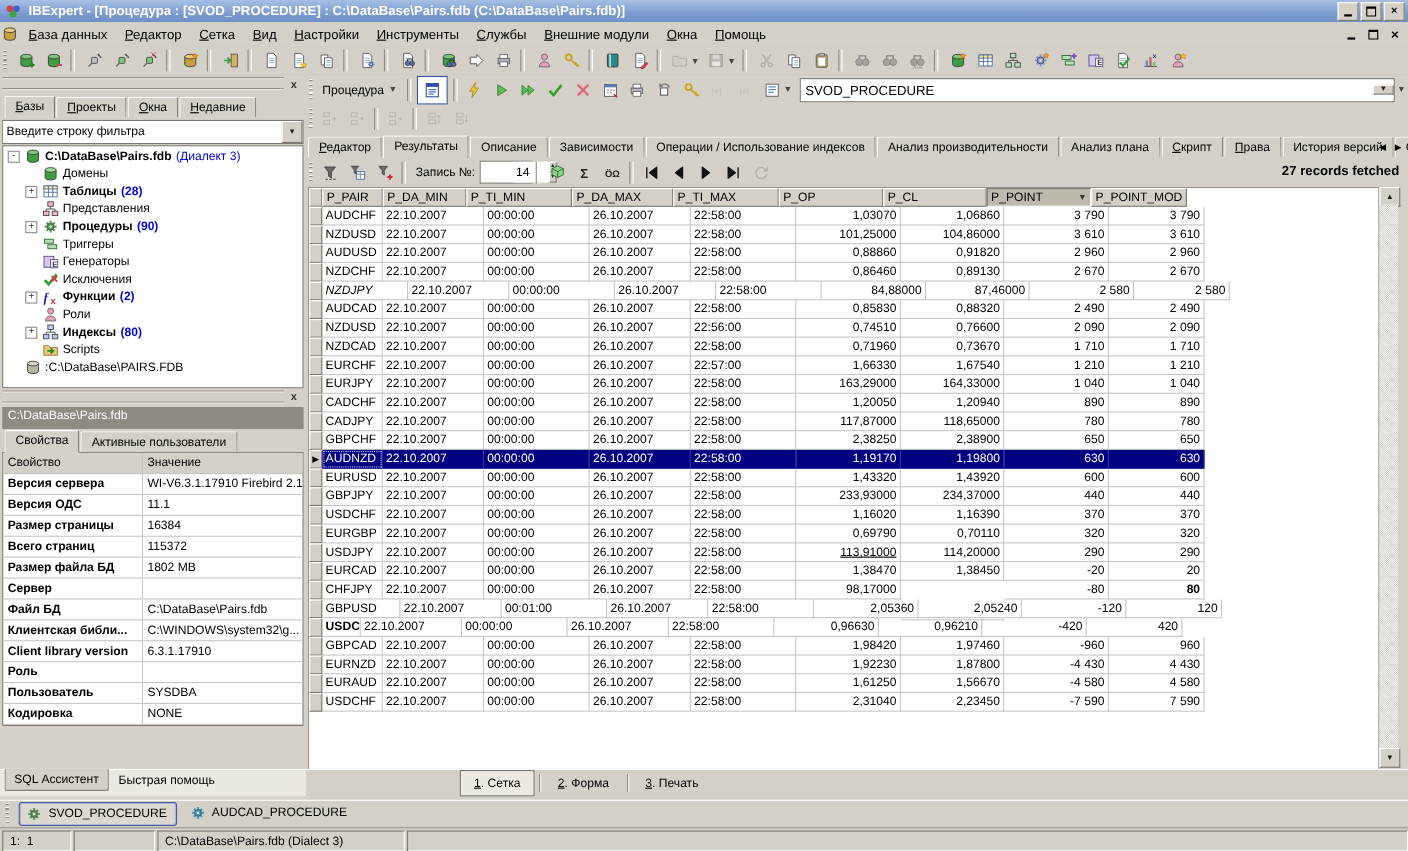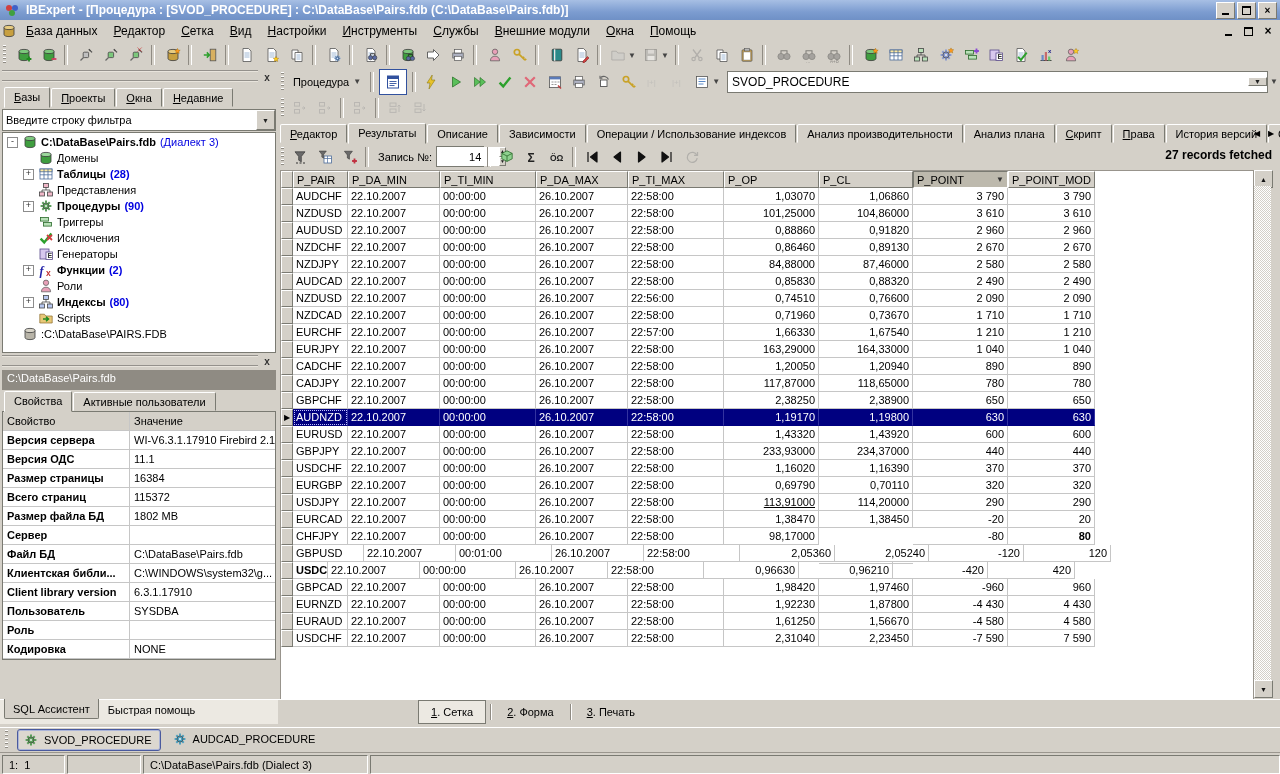--- a/index.html
+++ b/index.html
@@ -631,37 +631,37 @@
               <rect x="5.5" y="8.5" width="8" height="3.6" fill="#b8e0b8" stroke="#2a6a2a" stroke-width=".8"></rect>
             </svg>
           </span>
           <span class="tree-label">Триггеры</span>
         </div>
         <div class="tree-row">
           <span class="spacer" style="width: 20px;"></span>
           <span class="spacer" style="width: 14px;"></span>
           <span class="icon">
             <svg width="16" height="16" viewBox="0 0 16 16">
-              <path d="M2.6 8.6l3.6 3.8L13.4 3.4" stroke="#2ca02c" stroke-width="2.4" fill="none"></path>
-              <path d="M9 5l5 5M14 5l-5 5" stroke="#d04040" stroke-width="1.8"></path>
-            </svg>
-          </span>
-          <span class="tree-label">Исключения</span>
+              <rect x="2" y="3" width="9" height="10" fill="#d8c8ee" stroke="#5a4a8a" stroke-width=".8"></rect>
+              <rect x="8" y="6" width="6.5" height="7.5" fill="#fff" stroke="#5a4a8a" stroke-width=".8"></rect>
+              <text x="9.4" y="12.3" font-size="7" font-weight="bold" fill="#333">E</text>
+            </svg>
+          </span>
+          <span class="tree-label">Генераторы</span>
         </div>
         <div class="tree-row">
           <span class="spacer" style="width: 20px;"></span>
           <span class="spacer" style="width: 14px;"></span>
           <span class="icon">
             <svg width="16" height="16" viewBox="0 0 16 16">
-              <rect x="2" y="3" width="9" height="10" fill="#d8c8ee" stroke="#5a4a8a" stroke-width=".8"></rect>
-              <rect x="8" y="6" width="6.5" height="7.5" fill="#fff" stroke="#5a4a8a" stroke-width=".8"></rect>
-              <text x="9.4" y="12.3" font-size="7" font-weight="bold" fill="#333">E</text>
-            </svg>
-          </span>
-          <span class="tree-label">Генераторы</span>
+              <path d="M2.6 8.6l3.6 3.8L13.4 3.4" stroke="#2ca02c" stroke-width="2.4" fill="none"></path>
+              <path d="M9 5l5 5M14 5l-5 5" stroke="#d04040" stroke-width="1.8"></path>
+            </svg>
+          </span>
+          <span class="tree-label">Исключения</span>
         </div>
         <div class="tree-row">
           <span class="spacer" style="width: 20px;"></span>
           <span class="exp">+</span>
           <span class="icon">
             <svg width="16" height="16" viewBox="0 0 16 16">
               <text x="1.5" y="12.5" font-size="12" font-style="italic" font-weight="bold" fill="#2020a8" font-family="Liberation Serif,serif">f</text>
               <text x="8" y="14" font-size="8.5" font-weight="bold" fill="#c03030">x</text>
             </svg>
           </span>
@@ -761,26 +761,26 @@
         </div>
         <div class="prow">
           <span class="c1">Клиентская библи...</span>
           <span class="c2">C:\WINDOWS\system32\g...</span>
         </div>
         <div class="prow">
           <span class="c1">Client library version</span>
           <span class="c2">6.3.1.17910</span>
         </div>
         <div class="prow">
+          <span class="c1">Роль</span>
+          <span class="c2"></span>
+        </div>
+        <div class="prow">
           <span class="c1">Пользователь</span>
           <span class="c2">SYSDBA</span>
-        </div>
-        <div class="prow">
-          <span class="c1">Роль</span>
-          <span class="c2"></span>
         </div>
         <div class="prow">
           <span class="c1">Кодировка</span>
           <span class="c2">NONE</span>
         </div>
       </div>
 
     <div id="assist-strip">
         <span class="btab active">SQL Ассистент</span>
         <span class="btab">Быстрая помощь</span>
@@ -1082,21 +1082,21 @@
           </span>
         </span>
         <span id="fetched">27 records fetched</span>
       </div>
     <div id="grid-viewport">
         <div class="grow">
           <span class="gind" style="height: 17px;"></span>
           <span class="ghead" style="width: 55px;">
             <span>P_PAIR</span>
           </span>
-          <span class="ghead" style="width: 92px; text-align: right;">
+          <span class="ghead" style="width: 76px; text-align: right;">
             <span>P_DA_MIN</span>
           </span>
           <span class="ghead" style="width: 96px;">
             <span>P_TI_MIN</span>
           </span>
           <span class="ghead" style="width: 92px;">
             <span>P_DA_MAX</span>
           </span>
           <span class="ghead" style="width: 96px;">
             <span>P_TI_MAX</span>
@@ -1158,21 +1158,21 @@
           <span class="gcell" style="width: 96px;">00:00:00</span>
           <span class="gcell" style="width: 92px;">26.10.2007</span>
           <span class="gcell" style="width: 96px;">22:58:00</span>
           <span class="gcell num" style="width: 95px;">0,86460</span>
           <span class="gcell num" style="width: 94px;">0,89130</span>
           <span class="gcell num" style="width: 95px;">2 670</span>
           <span class="gcell num" style="width: 87px;">2 670</span>
         </div>
         <div class="grow">
           <span class="gind"></span>
-          <span class="gcell" style="width: 55px;">NZDJPY</span>
+          <span class="gcell" style="width: 78px; font-style: italic;">NZDJPY</span>
           <span class="gcell" style="width: 92px;">22.10.2007</span>
           <span class="gcell" style="width: 96px;">00:00:00</span>
           <span class="gcell" style="width: 92px;">26.10.2007</span>
           <span class="gcell" style="width: 96px;">22:58:00</span>
           <span class="gcell num" style="width: 95px;">84,88000</span>
           <span class="gcell num" style="width: 94px;">87,46000</span>
           <span class="gcell num" style="width: 95px;">2 580</span>
           <span class="gcell num" style="width: 87px;">2 580</span>
         </div>
         <div class="grow">

